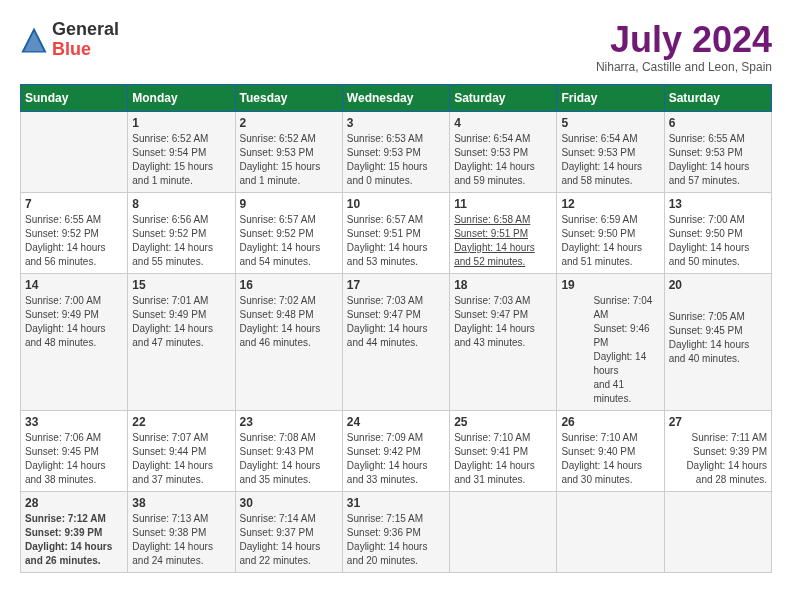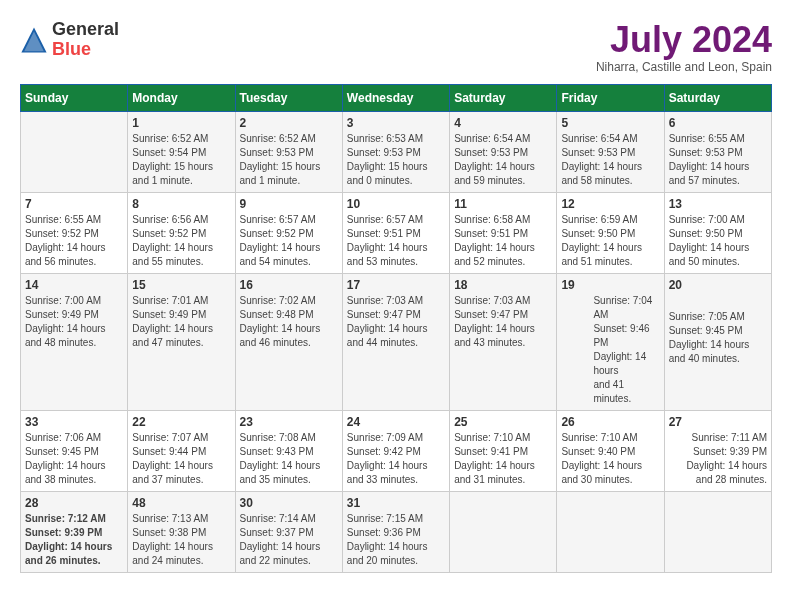--- a/index.html
+++ b/index.html
@@ -190,21 +190,21 @@
           </td>
           <td>
             <div class="day-number">10</div>
             <div class="day-info" style="white-space: pre-line;">Sunrise: 6:57 AM
 Sunset: 9:51 PM
 Daylight: 14 hours
 and 53 minutes.</div>
           </td>
           <td>
             <div class="day-number">11</div>
-            <div class="day-info" style="white-space: pre-line;">Sunrise: 6:58 AM
+            <div class="day-info" style="white-space: pre-line; text-decoration: underline;">Sunrise: 6:58 AM
 Sunset: 9:51 PM
 Daylight: 14 hours
 and 52 minutes.</div>
           </td>
           <td>
             <div class="day-number">12</div>
             <div class="day-info" style="white-space: pre-line;">Sunrise: 6:59 AM
 Sunset: 9:50 PM
 Daylight: 14 hours
 and 51 minutes.</div>
@@ -321,21 +321,21 @@
         </tr>
         <tr>
           <td>
             <div class="day-number">28</div>
             <div class="day-info" style="white-space: pre-line; font-weight: bold;">Sunrise: 7:12 AM
 Sunset: 9:39 PM
 Daylight: 14 hours
 and 26 minutes.</div>
           </td>
           <td>
-            <div class="day-number">48</div>
+            <div class="day-number">38</div>
             <div class="day-info" style="white-space: pre-line;">Sunrise: 7:13 AM
 Sunset: 9:38 PM
 Daylight: 14 hours
 and 24 minutes.</div>
           </td>
           <td>
             <div class="day-number">30</div>
             <div class="day-info" style="white-space: pre-line;">Sunrise: 7:14 AM
 Sunset: 9:37 PM
 Daylight: 14 hours

